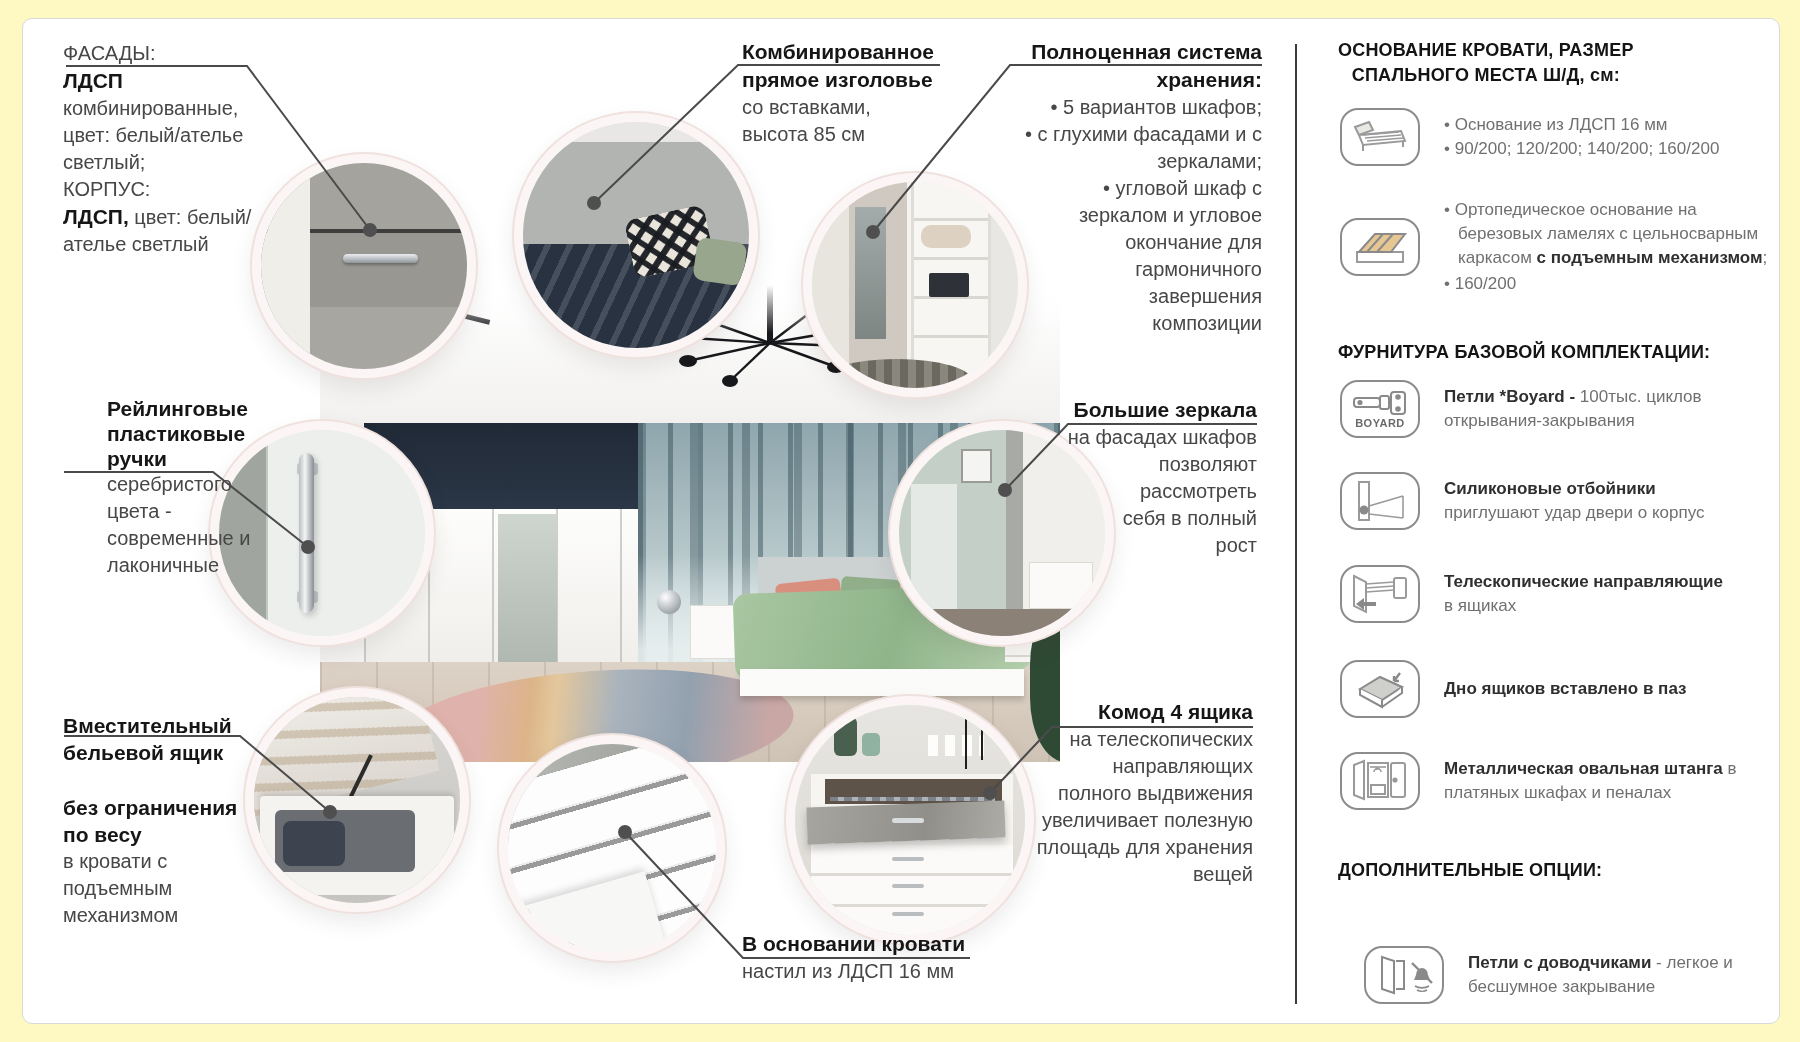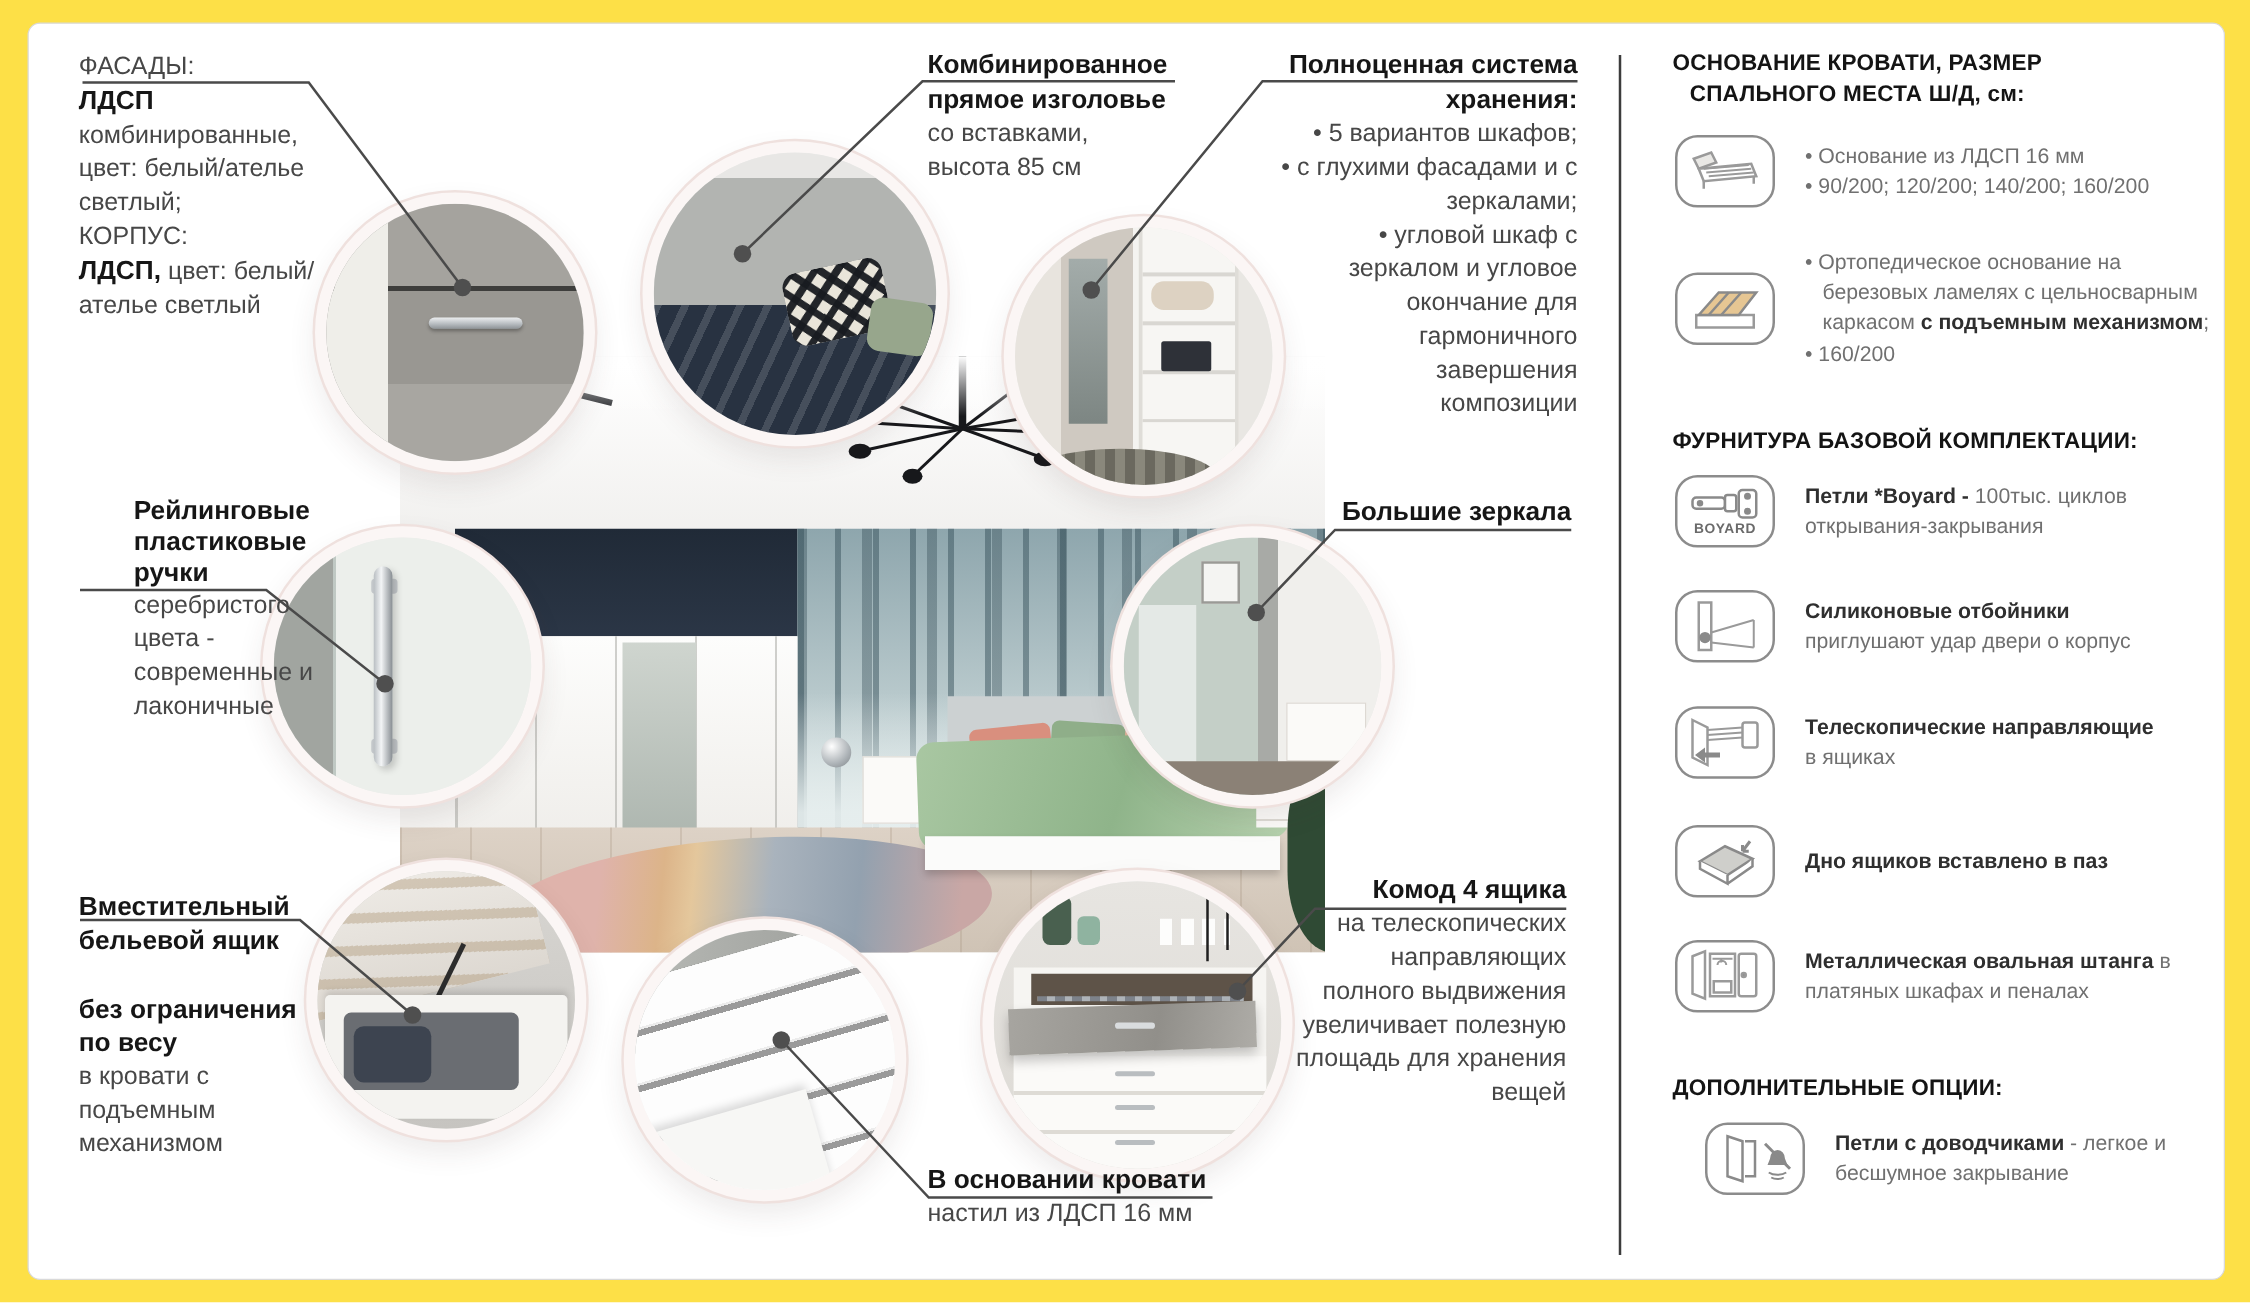--- a/index.html
+++ b/index.html
@@ -1,16 +1,16 @@
 <!DOCTYPE html>
 <html><head>
 <meta charset="utf-8">
 <style>
   html,body{margin:0;padding:0;background:#ffffff;}
-  .page{position:relative;width:1800px;height:1042px;background:#fde047;
+  .page{position:relative;width:1800px;height:1042px;background:#fef9c3;
         font-family:"Liberation Sans", sans-serif;overflow:hidden;}
   .card{position:absolute;left:22px;top:18px;width:1756px;height:1004px;
         background:#fff;border:1px solid #d9d9d9;border-radius:10px;}
 
   
   .leaders{position:absolute;left:0;top:0;z-index:30;pointer-events:none;}
 
   
   .tb{position:absolute;z-index:40;font-size:20px;line-height:27px;color:#474747;}
   .tb .b{font-weight:700;color:#161616;font-size:21px;line-height:28px;}
@@ -159,21 +159,21 @@
   .sb-h{position:absolute;left:0;font-size:18px;font-weight:700;color:#141414;line-height:25px;letter-spacing:.2px;text-align:center;}
   .srow{position:absolute;left:2px;display:flex;gap:24px;align-items:center;width:428px;}
   .icobox{flex:0 0 80px;width:80px;height:58px;border:2px solid #8c8c8c;border-radius:18px;background:#fff;
           display:flex;flex-direction:column;align-items:center;justify-content:center;box-sizing:border-box;}
   .boyard-label{font-size:11px;font-weight:700;color:#6a6a6a;letter-spacing:.5px;margin-top:1px;}
   .stext{font-size:17px;line-height:24px;color:#707070;}
   .stext .dk{color:#2f2f2f;font-weight:600;}
   .hang{padding-left:14px;text-indent:-14px;margin:0 0 2px 0;}
   .sb1{top:38px;} .sb2{top:340px;} .sb3{top:858px;}
   .srow1{top:108px;} .srow2{top:198px;} .srow3{top:380px;} .srow4{top:472px;}
-  .srow5{top:565px;} .srow6{top:660px;} .srow7{top:752px;} .srow8{top:898px;padding-left:24px;}
+  .srow5{top:565px;} .srow6{top:660px;} .srow7{top:752px;} .srow8{top:946px;padding-left:24px;}
 </style>
 </head>
 <body>
 
 <div class="page">
   <div class="card"></div>
 
   <div class="photo">
     <div class="ph-ceiling"></div>
     <div class="ph-wall-dark"></div>
@@ -346,20 +346,25 @@
 пластиковые
 ручки</div>
     <div class="pre">серебристого
 цвета -
 современные и
 лаконичные</div>
   </div>
 
   <div class="tb tb-mirrors tr">
     <div class="b">Большие зеркала</div>
+    <div class="pre">на фасадах шкафов
+позволяют
+рассмотреть
+себя в полный
+рост</div>
   </div>
 
   <div class="tb tb-bedbox">
     <div class="b pre">Вместительный
 бельевой ящик</div>
     <div class="b pre">без ограничения
 по весу</div>
     <div class="pre">в кровати с
 подъемным
 механизмом</div>

